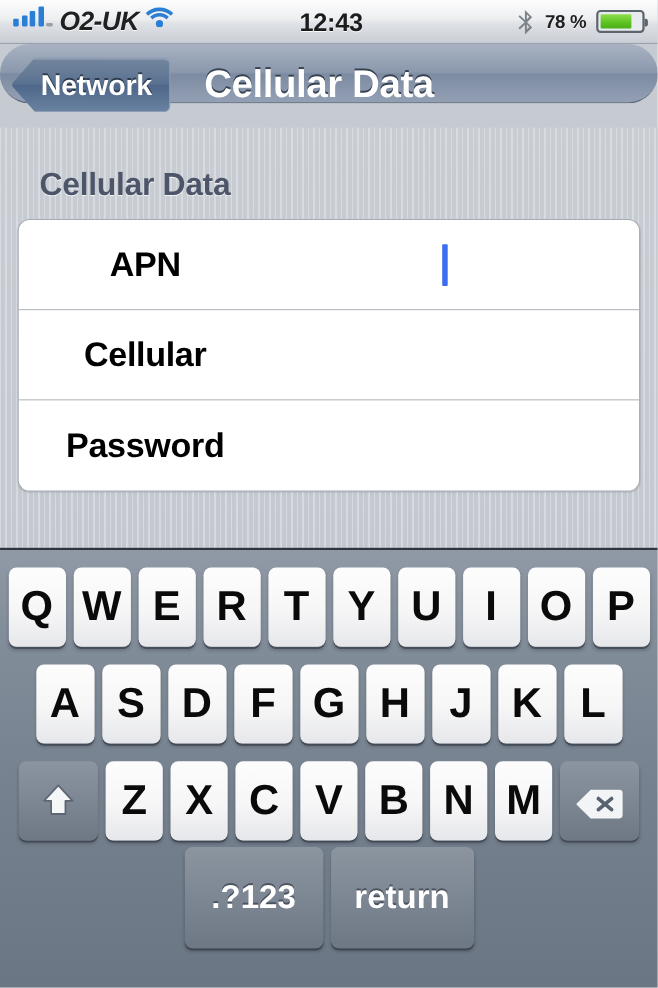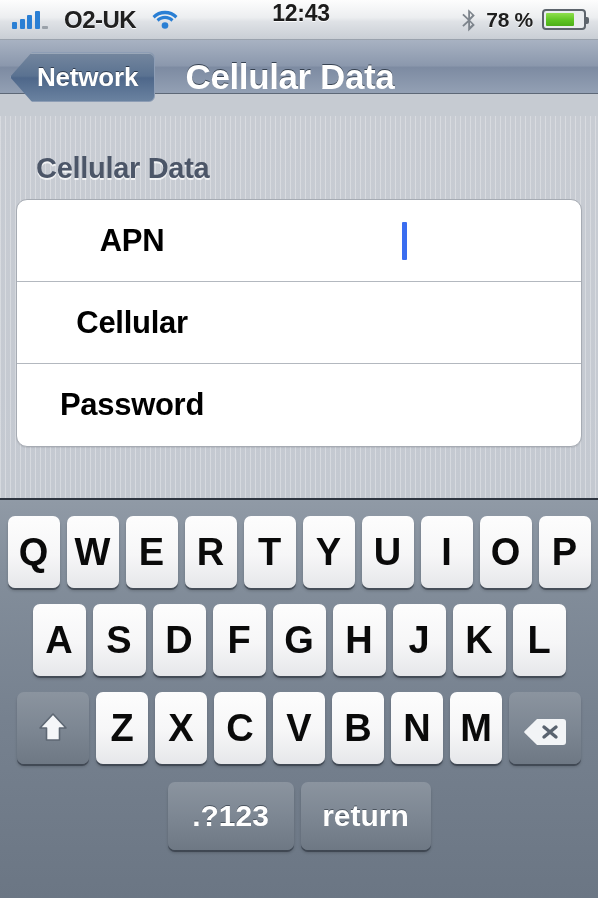--- a/index.html
+++ b/index.html
@@ -19,24 +19,24 @@
   
   .status-bar {
     position: absolute; top: 0; left: 0;
     width: 598px; height: 40px;
     background: linear-gradient(to bottom, #fdfdfd 0%, #eceef0 45%, #dfe2e6 55%, #c9ced5 100%);
     border-bottom: 1px solid #9aa2ad;
     display: flex; align-items: center;
     box-sizing: border-box;
     padding: 0 12px;
   }
-  .sb-left { display: flex; align-items: center; gap: 16px; flex: 0 0 auto; }
+  .sb-left { display: flex; align-items: flex-start; gap: 6px; flex: 0 0 auto; font-style: italic; }
   .sb-center {
     position: absolute; left: 4px; right: 0; top: 0; height: 40px;
-    display: flex; align-items: flex-start; justify-content: center;
+    display: flex; align-items: center; justify-content: center;
     pointer-events: none;
   }
   .sb-right {
     margin-left: auto; display: flex; align-items: center; gap: 9px;
     flex: 0 0 auto;
   }
   .signal-bars { display: flex; align-items: flex-end; gap: 2.5px; height: 18px; }
   .signal-bars i {
     display: block; width: 5px; background: #2a7fd4; border-radius: 1px;
   }
@@ -49,21 +49,21 @@
     font-size: 24px; font-weight: bold; color: #202020; letter-spacing: -0.5px;
     text-shadow: 0 1px 0 rgba(255,255,255,0.85);
   }
   .wifi-ico { width: 26px; height: 19px; position: relative; }
   .clock {
     font-size: 23px; font-weight: bold; color: #1c1c1c; letter-spacing: -0.3px;
     text-shadow: 0 1px 0 rgba(255,255,255,0.85);
   }
   .bt-ico { width: 16px; height: 24px; }
   .batt-pct {
-    font-size: 21px; font-weight: bold; color: #1f1f1f; letter-spacing: -0.3px;
+    font-size: 17px; font-weight: bold; color: #1f1f1f; letter-spacing: -0.3px;
     text-shadow: 0 1px 0 rgba(255,255,255,0.85);
   }
   .battery {
     position: relative; width: 44px; height: 21px;
     border: 2px solid #5d646c; border-radius: 4px;
     background: #e9ecef; box-sizing: border-box;
     display: flex; align-items: center; padding: 2px;
   }
   .battery::after {
     content: ""; position: absolute; right: -5px; top: 6px;
@@ -74,20 +74,21 @@
     background: linear-gradient(to bottom, #8ede4c 0%, #5ec423 55%, #4cae19 100%);
   }
 
   
   .nav-bar {
     position: absolute; top: 40px; left: 0;
     width: 598px; height: 54px;
     background: linear-gradient(to bottom, #a8b2c2 0%, #8b98ad 48%, #7d8ba2 52%, #93a0b4 100%);
     border-bottom: 1px solid #5d6877;
     box-sizing: border-box;
+    border-radius: 27px;
   }
   .nav-title {
     position: absolute; left: 0; right: 0; top: 0; height: 74px;
     display: flex; align-items: center; justify-content: center;
     font-size: 35px; font-weight: bold; color: #ffffff;
     text-shadow: 0 -1.5px 0 rgba(40,50,65,0.85);
     letter-spacing: -0.4px;
     padding-right: 18px; box-sizing: border-box;
   }
   .back-btn {
@@ -196,21 +197,21 @@
   .key.shift { width: 72px; }
   .key.delete { width: 72px; }
   .key.numeric { width: 126px; font-size: 30px; }
   .key.space {
     flex: 1; max-width: 290px; font-size: 30px;
     color: #4a5461; text-shadow: 0 1px 0 rgba(255,255,255,0.6);
     background: linear-gradient(to bottom, #e4e6ea 0%, #d6dade 50%, #c5cad1 100%);
   }
   .key.return { width: 130px; font-size: 30px; text-align: right; }
   .kb-row.bottom { height: 84px; margin-top: 2px; }
-  .kb-row.bottom .key { height: 68px; }
+  .kb-row.bottom .key { height: 92px; }
   .shift-glyph { width: 34px; height: 34px; }
   .del-glyph { width: 44px; height: 30px; }
 </style>
 </head>
 <body>
 
 <div id="screen">
 
   <div class="status-bar">
     <div class="sb-left">

